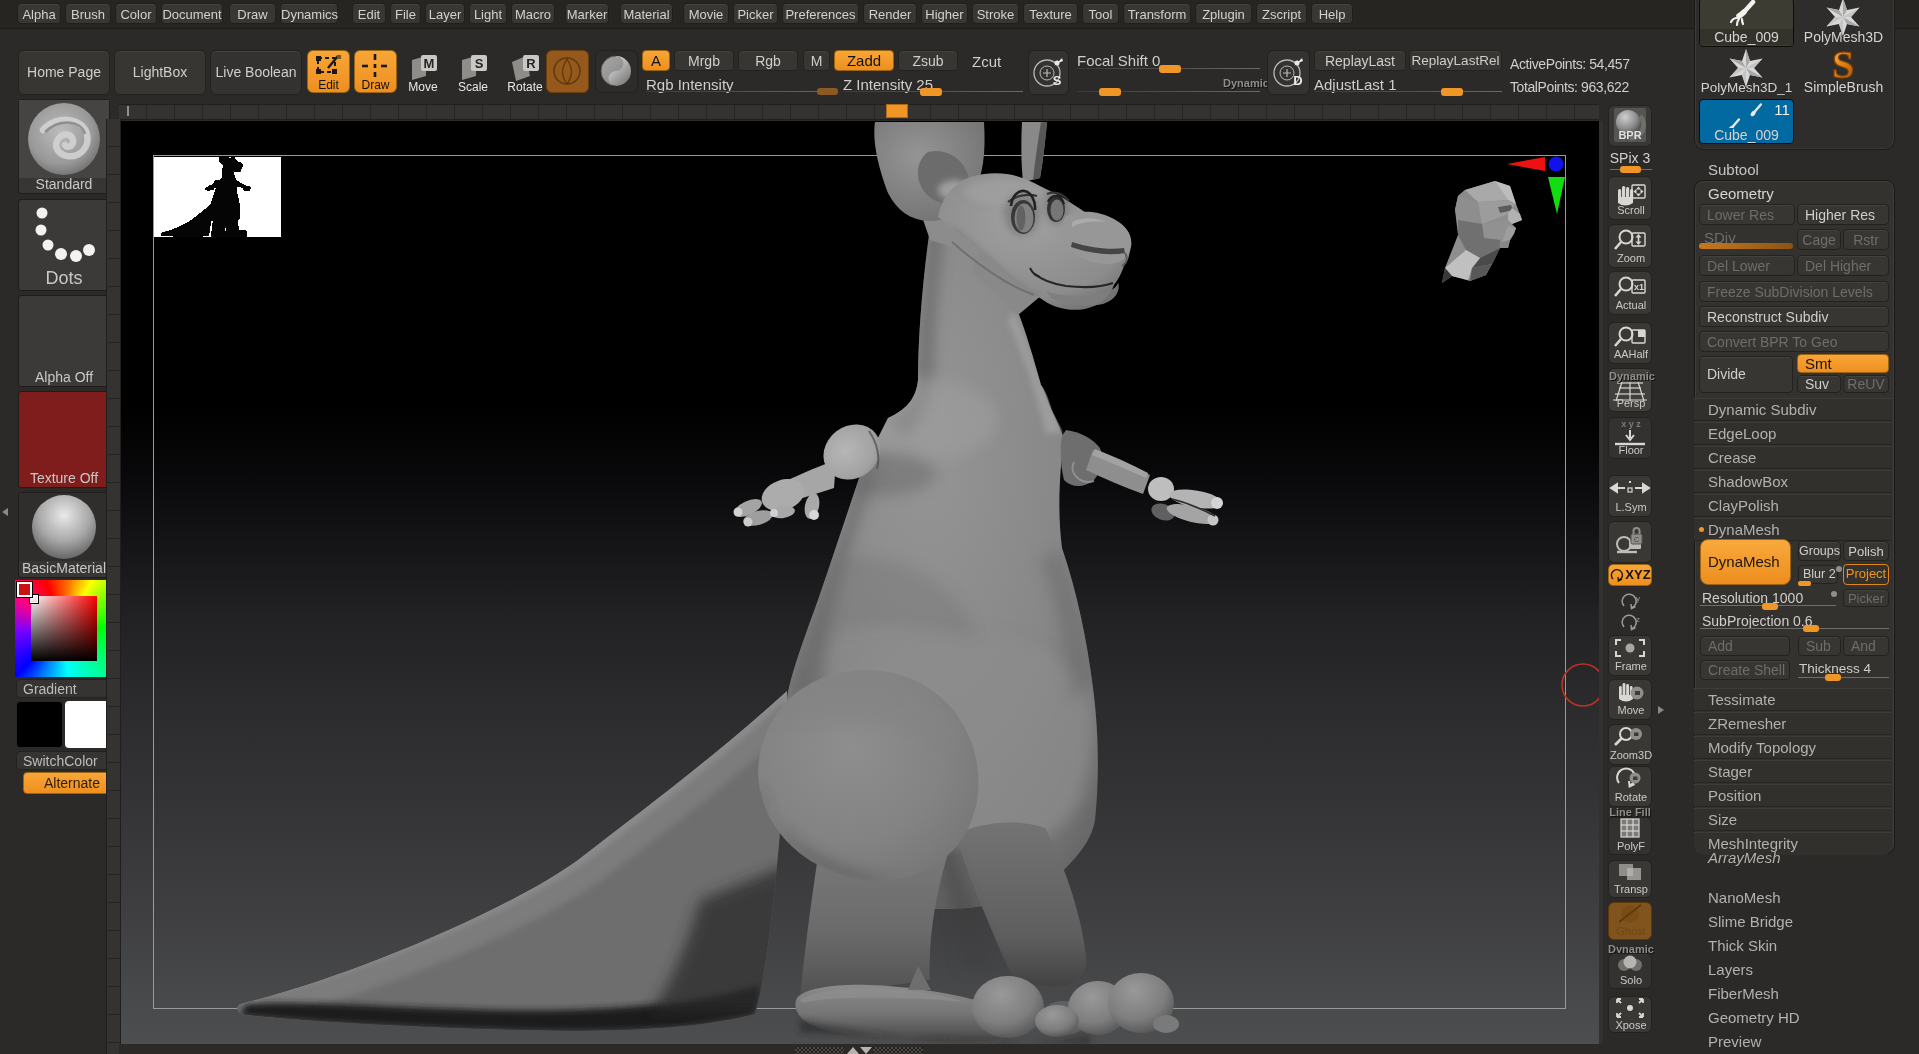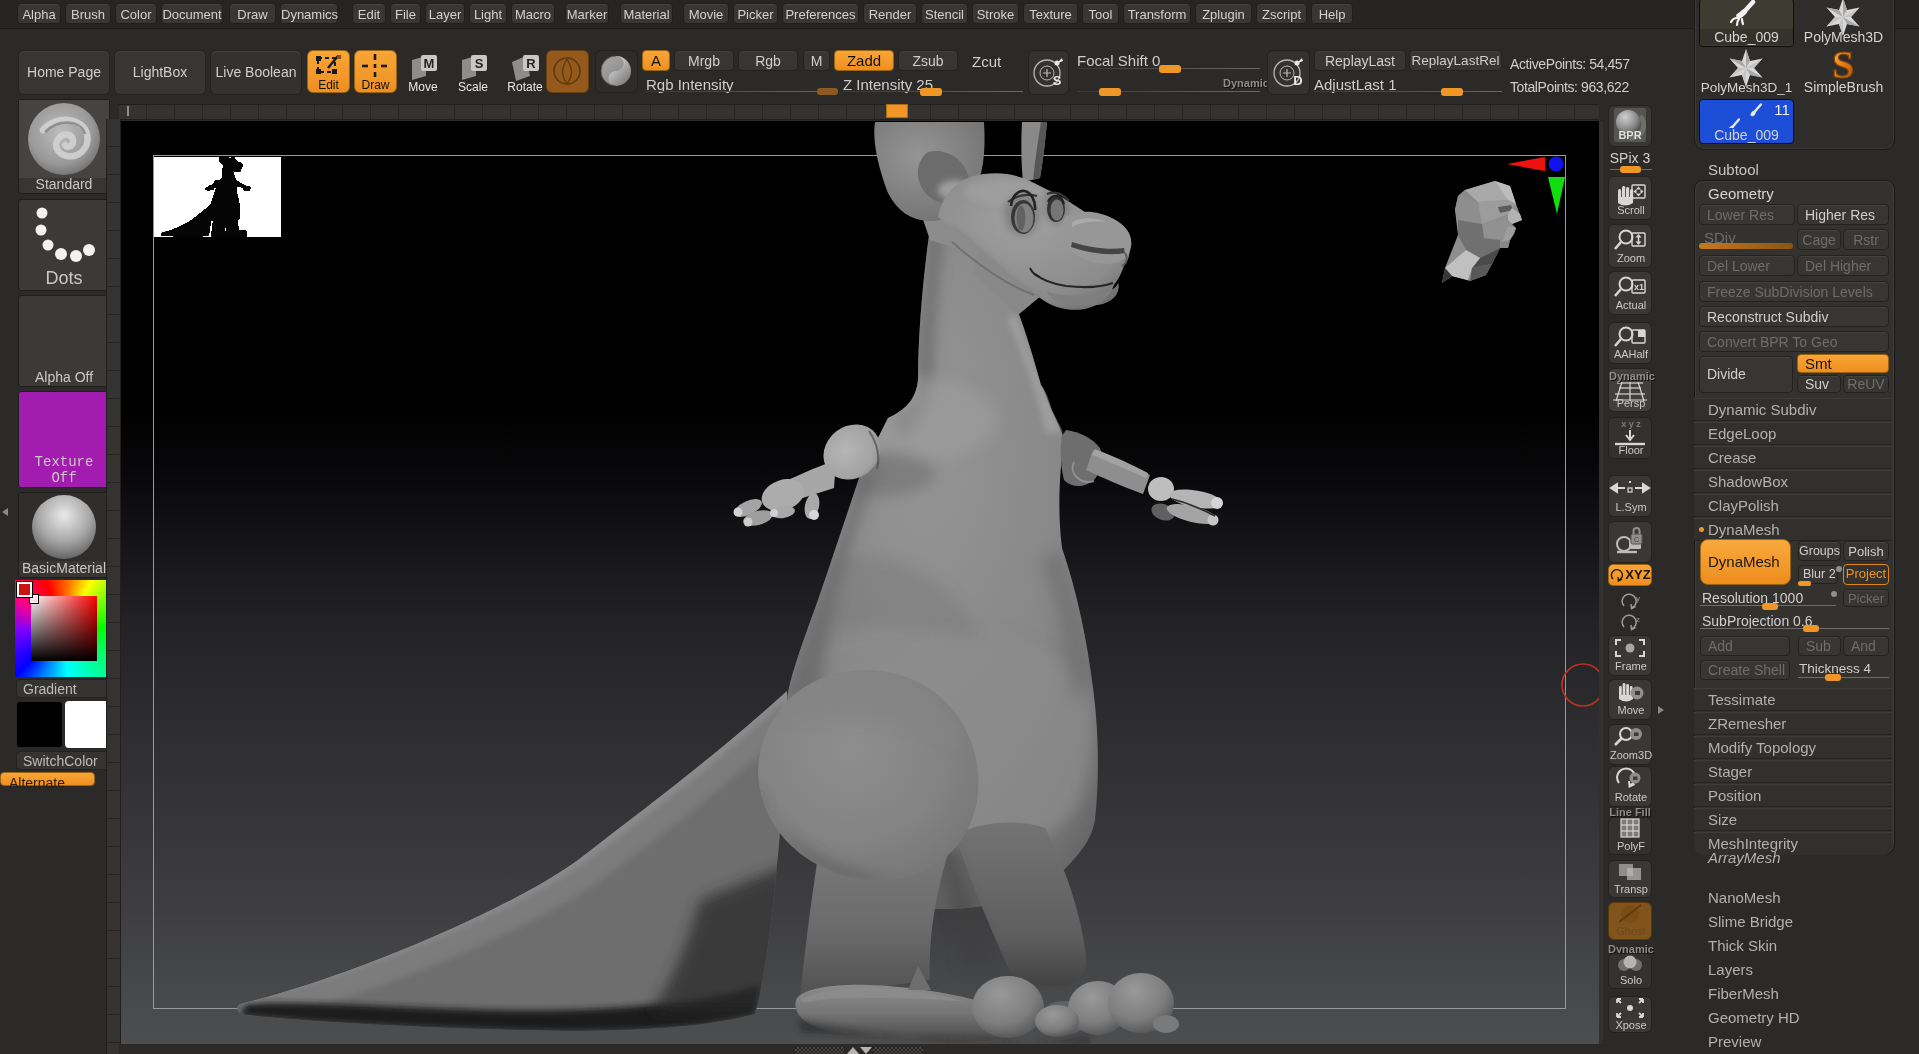--- a/index.html
+++ b/index.html
@@ -31,21 +31,21 @@
     <div class="mbtn" style="left:390px;width:31px;">File</div>
     <div class="mbtn" style="left:425px;width:40px;">Layer</div>
     <div class="mbtn" style="left:469px;width:38px;">Light</div>
     <div class="mbtn" style="left:511px;width:44px;">Macro</div>
     <div class="mbtn" style="left:565px;width:44px;">Marker</div>
     <div class="mbtn" style="left:620px;width:53px;">Material</div>
     <div class="mbtn" style="left:683px;width:46px;">Movie</div>
     <div class="mbtn" style="left:733px;width:45px;">Picker</div>
     <div class="mbtn" style="left:782px;width:77px;">Preferences</div>
     <div class="mbtn" style="left:863px;width:54px;">Render</div>
-    <div class="mbtn" style="left:921px;width:47px;">Stencil</div>
+    <div class="mbtn" style="left:921px;width:47px;">Higher</div>
     <div class="mbtn" style="left:972px;width:47px;">Stroke</div>
     <div class="mbtn" style="left:1023px;width:55px;">Texture</div>
     <div class="mbtn" style="left:1082px;width:37px;">Tool</div>
     <div class="mbtn" style="left:1123px;width:68px;">Transform</div>
     <div class="mbtn" style="left:1195px;width:57px;">Zplugin</div>
     <div class="mbtn" style="left:1256px;width:51px;">Zscript</div>
     <div class="mbtn" style="left:1311px;width:42px;">Help</div>
   </div>
 
   <div id="toolbar">
@@ -204,21 +204,21 @@
             <circle cx="70" cy="50" r="6"></circle>
         </g>
       </svg>
       <div style="position:absolute;bottom:1px;width:100%;text-align:center;color:#c9c8c5;font-size:18px;">Dots</div>
     </div>
 
     <div class="abs" style="left:18px;top:295px;width:92px;height:92px;background:#3b3a38;border:1px solid #1e1d1b;border-radius:3px;box-sizing:border-box;">
       <div style="position:absolute;bottom:1px;width:100%;text-align:center;color:#c9c8c5;font-size:14px;">Alpha Off</div>
     </div>
 
-    <div class="abs" style="left:18px;top:391px;width:92px;height:97px;background:#a21caf;border:1px solid #1e1d1b;border-radius:3px;box-sizing:border-box;font-family:Liberation Mono, monospace;">
+    <div class="abs" style="left:18px;top:391px;width:92px;height:97px;background:#7f1d1d;border:1px solid #1e1d1b;border-radius:3px;box-sizing:border-box;">
       <div style="position:absolute;bottom:1px;width:100%;text-align:center;color:#c9c8c5;font-size:14px;">Texture Off</div>
     </div>
 
     <div class="abs" style="left:18px;top:492px;width:92px;height:86px;background:#373634;border:1px solid #1e1d1b;border-radius:3px;box-sizing:border-box;">
       <svg width="90" height="68" viewBox="0 0 90 68">
         <defs>
             <radialGradient id="bmg" cx="0.5" cy="0.32" r="0.8">
               <stop offset="0" stop-color="#e9e9e9"></stop>
               <stop offset="0.5" stop-color="#a8a8a8"></stop>
               <stop offset="1" stop-color="#4a4a4a"></stop>
@@ -233,21 +233,21 @@
     <div class="abs" style="left:15px;top:580px;width:97px;height:97px;background:conic-gradient(from 225deg, #0000ff, #8000ff 12%, #ff0080 22%, #ff0000 32%, #ff8000 40%, #ffff00 46%, #80ff00 52%, #00ff00 62%, #00ff80 74%, #00ffff 86%, #0080ff 94%, #0000ff);">
       <div class="abs" style="left:16px;top:16px;width:66px;height:65px;background:linear-gradient(to bottom,rgba(0,0,0,0) 0%,#000 100%),linear-gradient(to right,#ffffff,#ff0000);"></div>
       <div class="abs" style="left:15px;top:15px;width:6px;height:6px;border:1.5px solid #fff;box-shadow:0 0 0 1px #000;"></div>
       <div class="abs" style="left:2px;top:2px;width:11px;height:11px;background:#cc1313;border:2px solid #fff;box-shadow:0 0 0 1px #000;"></div>
     </div>
     <div class="abs" style="left:16px;top:679px;width:95px;height:19px;background:#353432;border:1px solid #232220;border-radius:4px;color:#bdbcb9;font-size:14px;line-height:18px;padding-left:6px;box-sizing:border-box;">Gradient</div>
 
     <div class="abs" style="left:16px;top:701px;width:47px;height:47px;background:#000;border:1px solid #2a2927;border-radius:4px;box-sizing:border-box;"></div>
     <div class="abs" style="left:65px;top:701px;width:46px;height:47px;background:#fff;border-radius:4px;"></div>
     <div class="abs" style="left:16px;top:751px;width:95px;height:19px;background:#353432;border:1px solid #232220;border-radius:4px;color:#bdbcb9;font-size:14px;line-height:18px;padding-left:6px;box-sizing:border-box;">SwitchColor</div>
-    <div class="abs" style="left:0;top:772px;width:95px;height:14px;background:linear-gradient(#f8a637,#ee8f20);border:1px solid #9a6410;border-radius:4px;color:#2e1d06;font-size:14px;line-height:20px;padding-left:8px;box-sizing:border-box;">Alternate</div>
+    <div class="abs" style="left:23px;top:772px;width:95px;height:22px;background:linear-gradient(#f8a637,#ee8f20);border:1px solid #9a6410;border-radius:4px;color:#2e1d06;font-size:14px;line-height:20px;padding-left:20px;box-sizing:border-box;">Alternate</div>
 
     <div class="abs" style="left:2px;top:508px;width:0;height:0;border-top:4px solid transparent;border-bottom:4px solid transparent;border-right:6px solid #8a8987;"></div>
   </div>
 
   <div id="viewport" class="abs" style="left:120px;top:121px;width:1479px;height:923px;">
   <svg width="1479" height="923" viewBox="0 0 1479 923">
     <defs>
       <linearGradient id="vbg" x1="0" y1="0" x2="0" y2="1">
         <stop offset="0" stop-color="#000000"></stop>
             <stop offset="0.31" stop-color="#000000"></stop>
@@ -813,21 +813,21 @@
               <stop offset="0" stop-color="#ffc253"></stop>
               <stop offset="0.5" stop-color="#e07f14"></stop>
               <stop offset="1" stop-color="#a34f08"></stop>
             </linearGradient>
           </defs>
         <text x="20" y="29" font-size="40" font-weight="bold" fill="url(#sbg)" stroke="#8a4508" stroke-width="1.2" text-anchor="middle" font-family="Liberation Serif">S</text>
       </svg>
       <div style="position:absolute;bottom:1px;width:100%;text-align:center;color:#d4d3d0;font-size:14px;">SimpleBrush</div>
     </div>
 
-    <div class="abs" style="left:1699px;top:99px;width:95px;height:45px;background:#1d4ed8;border:1px solid #0e0d0b;border-radius:4px;box-sizing:border-box;">
+    <div class="abs" style="left:1699px;top:99px;width:95px;height:45px;background:#0369a1;border:1px solid #0e0d0b;border-radius:4px;box-sizing:border-box;">
       <svg width="93" height="28" viewBox="0 0 93 28">
         <g transform="translate(57,9) rotate(40)" stroke="#e8e8e6" stroke-width="2.4" stroke-linecap="round">
             <line x1="0" y1="-6" x2="0" y2="4"></line>
             <ellipse cx="0" cy="6" rx="2" ry="3" fill="#e8e8e6" stroke="none"></ellipse>
           </g>
         <g transform="translate(35,24) rotate(40)" stroke="#e8e8e6" stroke-width="2.4" stroke-linecap="round">
             <line x1="0" y1="-6" x2="0" y2="4"></line>
             <ellipse cx="0" cy="6" rx="2" ry="3" fill="#e8e8e6" stroke="none"></ellipse>
           </g>
         <text x="82" y="15" font-size="15" fill="#f2f1ee" text-anchor="middle" font-family="Liberation Sans">11</text>

